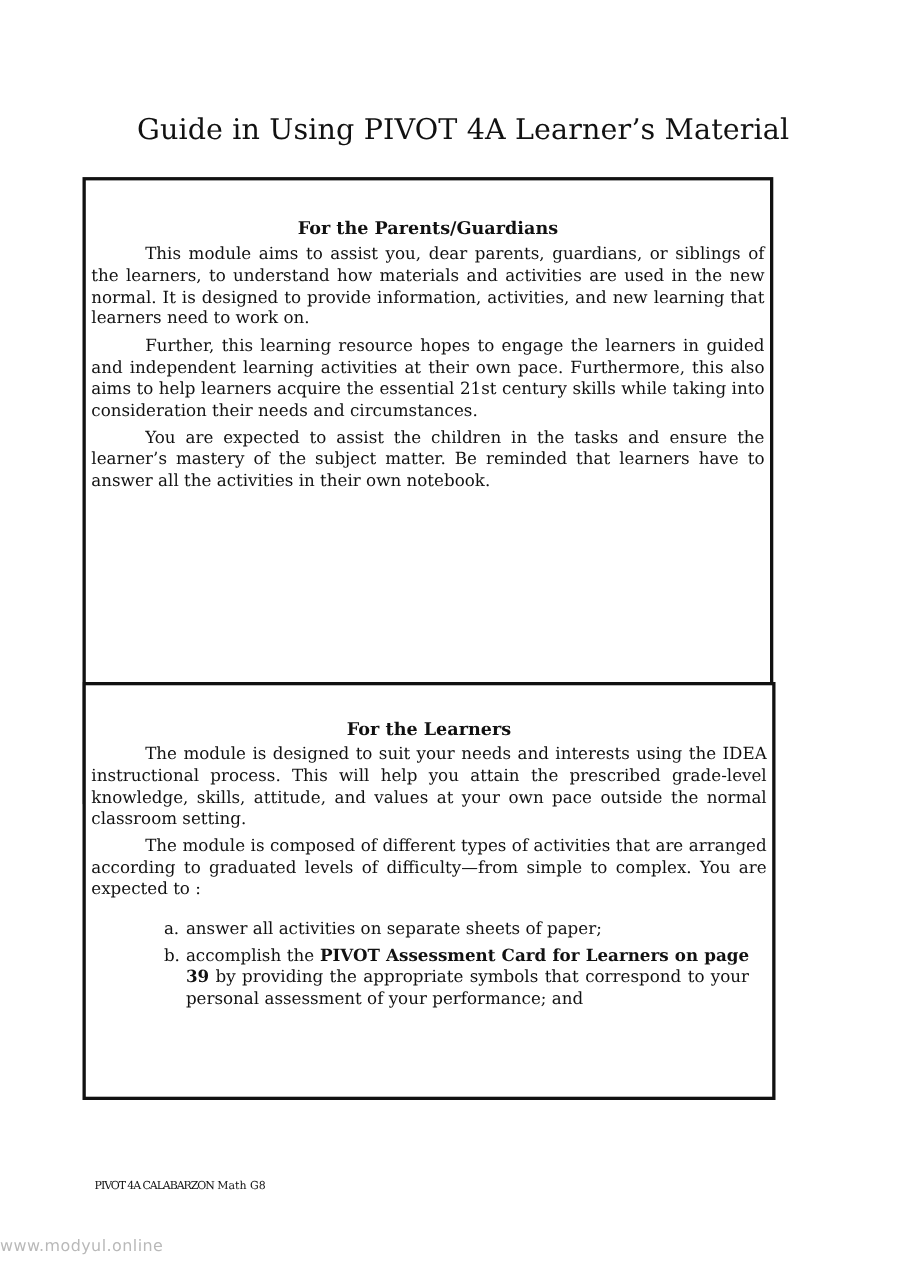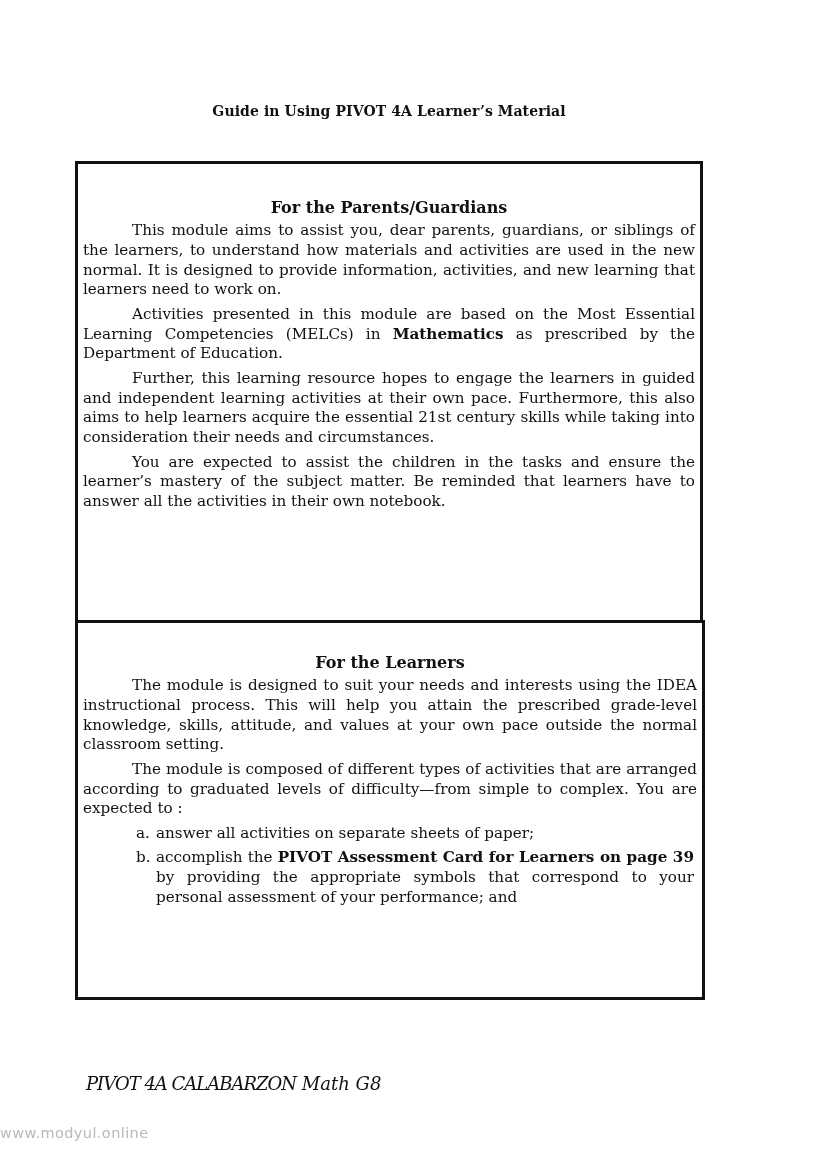--- a/index.html
+++ b/index.html
@@ -1,49 +1,48 @@
 <!DOCTYPE html>
 <html><head>
 <meta charset="utf-8">
 <style>
   html, body { margin: 0; padding: 0; background: #ffffff; }
   body { width: 826px; height: 1169px; position: relative; overflow: hidden;
          font-family: "DejaVu Serif", "Liberation Serif", serif; color: #111; }
   .title { position: absolute; left: 0; width: 778px; top: 103px; text-align: center;
-           font-weight: bold; font-size: 14px; letter-spacing: 0.1px; }
+           font-weight: normal; font-size: 26px; letter-spacing: 0.1px; padding-left: 32px; }
   .box { position: absolute; border: 3px solid #111; box-sizing: border-box; background: #fff; }
   #box1 { left: 75px; top: 161px; width: 628px; height: 570px; }
   #box2 { left: 75px; top: 620px; width: 630px; height: 380px; }
   .box-inner { position: absolute; left: 5px; right: 5px; }
   #box1 .box-inner { top: 34px; }
   #box2 .box-inner { top: 30px; }
   .heading { text-align: center; font-weight: bold; font-size: 16px; line-height: 20px; margin: 0 0 3px 0; }
   .para { font-size: 15.2px; line-height: 19.8px; text-align: justify; margin: 0 0 4.6px 0;
           text-indent: 49px; font-family: "DejaVu Serif", "Liberation Serif", serif; }
   .para b { font-weight: bold; }
-  .list { margin: 3px; padding: 0; list-style: none; }
+  .list { margin: 16px; padding: 0; list-style: none; }
   .list li { font-size: 15.2px; line-height: 19.8px; margin: 0 0 4.6px 0; padding-left: 70px;
              text-indent: -20px; text-align: justify; }
   .list li .lbl { display: inline-block; width: 20px; text-indent: 0; }
-  .footer { position: absolute; left: 86px; top: 1073px; font-style: italic; font-size: 18px; }
+  .footer { position: absolute; left: 86px; top: 1073px; font-size: 10px; }
   .footer .garbled { letter-spacing: -1px; }
   .watermark { position: absolute; left: 0; width: 826px; top: 1125px; text-align: left;
                font-family: "DejaVu Sans", "Liberation Sans", sans-serif; font-size: 14.5px;
                color: #b9b9b9; letter-spacing: 0.4px; }
 </style>
 </head>
 <body>
 
 <div class="title">Guide in Using PIVOT 4A Learner’s Material</div>
 
 <div class="box" id="box1">
   <div class="box-inner">
     <div class="heading">For the Parents/Guardians</div>
     <p class="para">This module aims to assist you, dear parents, guardians, or siblings of the learners, to understand how materials and activities are used in the new normal. It is designed to provide information, activities, and new learning that learners need to work on.</p>
-    <p class="para"><span>Activities presented in this module are based on the Most Essential  Learning Competencies (MELCs) in </span><b>Mathematics</b><span> as prescribed by the Department of Education.</span></p>
     <p class="para">Further, this learning resource hopes to engage the learners in guided and independent learning activities at their own pace. Furthermore, this also aims to help learners acquire the essential 21st century skills while taking into consideration their needs and circumstances.</p>
     <p class="para">You are expected to assist the children in the tasks and ensure the learner’s mastery of the subject matter. Be reminded that learners have to answer all the activities in their own notebook.</p>
   </div>
 </div>
 
 <div class="box" id="box2">
   <div class="box-inner">
     <div class="heading">For the Learners</div>
     <p class="para">The module is designed to suit your needs and interests using the IDEA instructional process. This will help you attain the  prescribed grade-level knowledge, skills, attitude, and values at your own pace outside the normal classroom setting.</p>
     <p class="para">The module is composed of different types of activities that are arranged according to graduated levels of difficulty—from simple to complex. You are expected to :</p>

